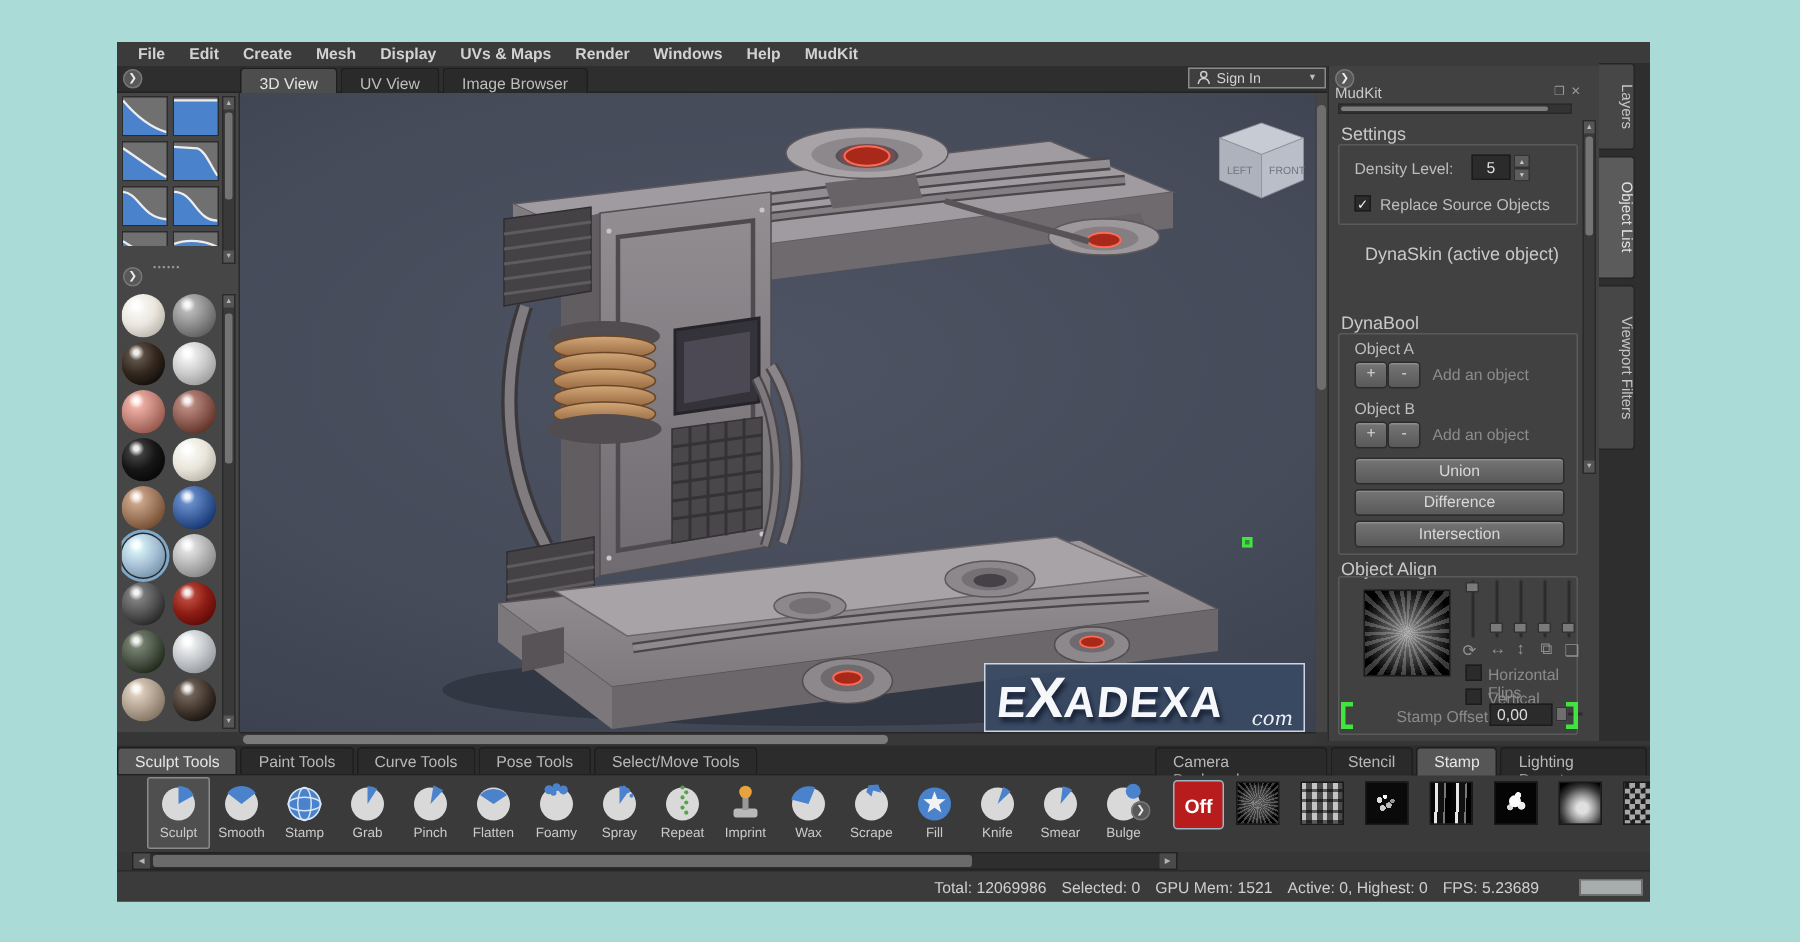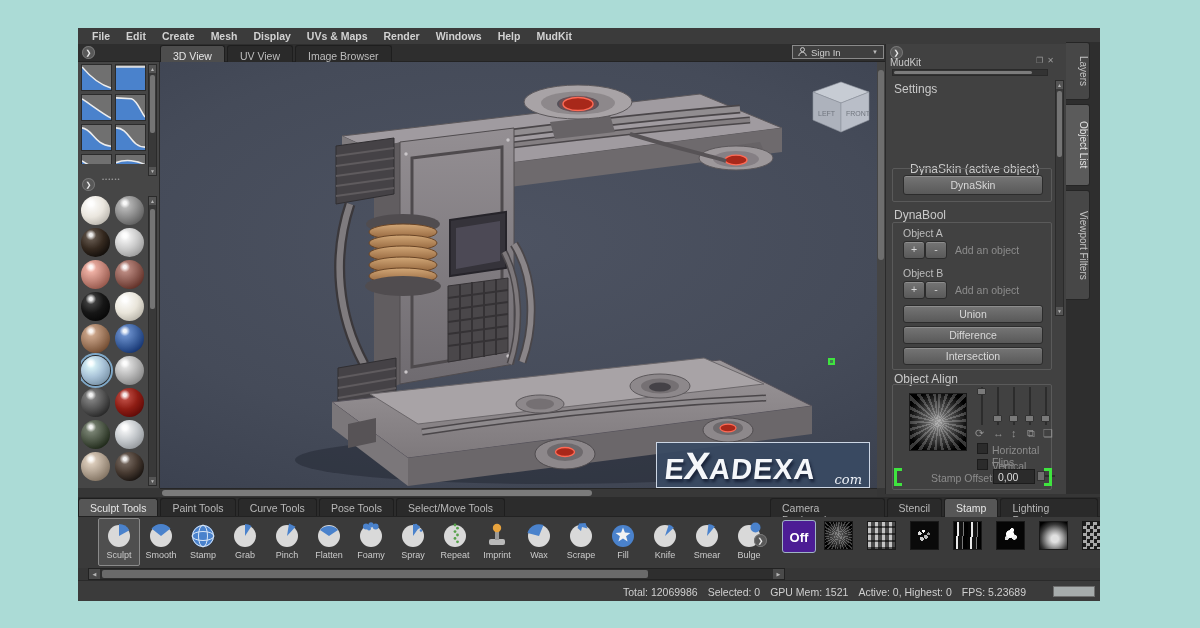--- a/index.html
+++ b/index.html
@@ -78,21 +78,21 @@
   .btabrow{position:absolute;left:0;top:469px;width:1022px;height:20px;background:#2c2c2c;border-bottom:1px solid #222;box-sizing:border-box;}
   .btabs{position:absolute;top:1px;display:flex;}
   .btab{font-size:10.5px;color:#b8b8b8;background:#2a2a2a;border:1px solid #1e1e1e;border-bottom:none;border-radius:3px 3px 0 0;padding:3px 11px 2px;margin-right:2px;}
   .btab.active{background:#565656;color:#e6e6e6;}
   .toolsrow{position:absolute;left:0;top:489px;width:1022px;height:51px;background:#3a3a3a;overflow:hidden;}
   .toollist{position:absolute;left:20px;top:1px;display:flex;}
   .tool{width:42px;height:48px;display:flex;flex-direction:column;align-items:center;justify-content:flex-start;border:1px solid transparent;border-radius:2px;box-sizing:border-box;padding-top:3px;}
   .tool.selected{background:#4f4f4f;border-color:#8a8a8a;}
   .tool svg{width:26px;height:26px;display:block;}
   .tool .tl{font-size:9px;color:#cbcbcb;margin-top:2px;white-space:nowrap;}
-  .offbtn{position:absolute;left:704px;top:3px;width:34px;height:33px;background:#4c1d95;border:1px solid #9fb4c4;border-radius:3px;color:#fff;font-weight:bold;font-size:13px;text-align:center;line-height:33px;box-sizing:border-box;}
+  .offbtn{position:absolute;left:704px;top:3px;width:34px;height:33px;background:#b91c1c;border:1px solid #9fb4c4;border-radius:3px;color:#fff;font-weight:bold;font-size:13px;text-align:center;line-height:33px;box-sizing:border-box;}
   .stamplist{position:absolute;left:746px;top:4px;display:flex;gap:14px;}
   .stamp{width:29px;height:29px;border:1px solid #191919;box-sizing:border-box;}
   .st-noise-sphere{background:repeating-conic-gradient(rgba(255,255,255,.25) 0deg 5deg,transparent 5deg 12deg),radial-gradient(circle at 50% 50%,#666 0%,#2a2a2a 55%,#000 74%);}
   .st-fabric-grid{background:repeating-linear-gradient(0deg,rgba(0,0,0,.55) 0 2px,rgba(0,0,0,0) 2px 7px),repeating-linear-gradient(90deg,#c4c4c4 0 3px,#4a4a4a 3px 7px);}
   .st-scatter-marks{background:radial-gradient(circle 2px at 32% 42%,#ddd 95%,transparent),radial-gradient(circle 2px at 55% 55%,#bbb 95%,transparent),radial-gradient(circle 1.5px at 46% 34%,#fff 95%,transparent),radial-gradient(circle 1.5px at 64% 44%,#999 95%,transparent),radial-gradient(circle 2px at 40% 62%,#ccc 95%,transparent),#0a0a0a;}
   .st-vertical-streaks{background:repeating-linear-gradient(92deg,#050505 0 3px,#e8e8e8 3px 5px,#111 5px 9px,#777 9px 10px,#000 10px 14px);}
   .st-splatter{background:radial-gradient(circle 6px at 48% 45%,#fff 60%,transparent 72%),radial-gradient(circle 4px at 64% 56%,#eee 60%,transparent 72%),radial-gradient(circle 3px at 36% 60%,#ddd 60%,transparent 75%),radial-gradient(circle 3px at 56% 30%,#fff 60%,transparent 75%),#050505;}
   .st-soft-blob{background:radial-gradient(circle at 55% 62%,#e0e0e0 0 16%,#9a9a9a 38%,#3a3a3a 64%,#000 88%);}
   .st-coarse-noise{background:repeating-conic-gradient(#a8a8a8 0% 25%,#1c1c1c 0% 50%) 0 0/7px 7px;}
   .trayscroll{position:absolute;left:10px;top:540px;width:697px;height:12px;background:#2e2e2e;border:1px solid #222;box-sizing:border-box;}
@@ -344,25 +344,32 @@
     <div class="rphs">
           <div class="thumb"></div>
         </div>
     <div class="vscroll" style="left:169px;top:36px;height:236px;">
       <span class="arr" style="top:0;">▲</span>
       <div class="thumb" style="top:10px;height:66px;"></div>
       <span class="arr" style="bottom:0;">▼</span>
     </div>
 
     <div class="sechead" style="left:8px;top:38px;">Settings</div>
+    <div class="grp" style="left:6px;top:52px;width:160px;height:54px;">
+      <span style="position:absolute;left:10px;top:10px;">Density Level:</span>
+      <div class="valbox" style="left:88px;top:6px;width:26px;height:17px;line-height:16px;">5</div>
+      <div class="spin" style="left:116px;top:6px;">
+        <span>▲</span>
+        <span>▼</span>
+      </div>
+      <span class="cb" style="left:10px;top:33px;">✓</span>
+      <span style="position:absolute;left:27px;top:34px;">Replace Source Objects</span>
+    </div>
 
     <div class="sechead" style="left:8px;top:118px;margin-left:16px;">DynaSkin (active object)</div>
-    <div class="grp" style="left:6px;top:124px;width:160px;height:34px;">
-      <div class="btn3d" style="left:10px;top:6px;width:138px;height:18px;line-height:18px;">DynaSkin</div>
-    </div>
 
     <div class="sechead" style="left:8px;top:164px;">DynaBool</div>
     <div class="grp" style="left:6px;top:178px;width:160px;height:148px;">
       <span style="position:absolute;left:10px;top:4px;">Object A</span>
       <div class="btn3d" style="left:10px;top:18px;width:20px;height:16px;line-height:15px;">+</div>
       <div class="btn3d" style="left:32px;top:18px;width:20px;height:16px;line-height:15px;">-</div>
       <span class="dim" style="position:absolute;left:62px;top:21px;">Add an object</span>
       <span style="position:absolute;left:10px;top:44px;">Object B</span>
       <div class="btn3d" style="left:10px;top:58px;width:20px;height:16px;line-height:15px;">+</div>
       <div class="btn3d" style="left:32px;top:58px;width:20px;height:16px;line-height:15px;">-</div>

